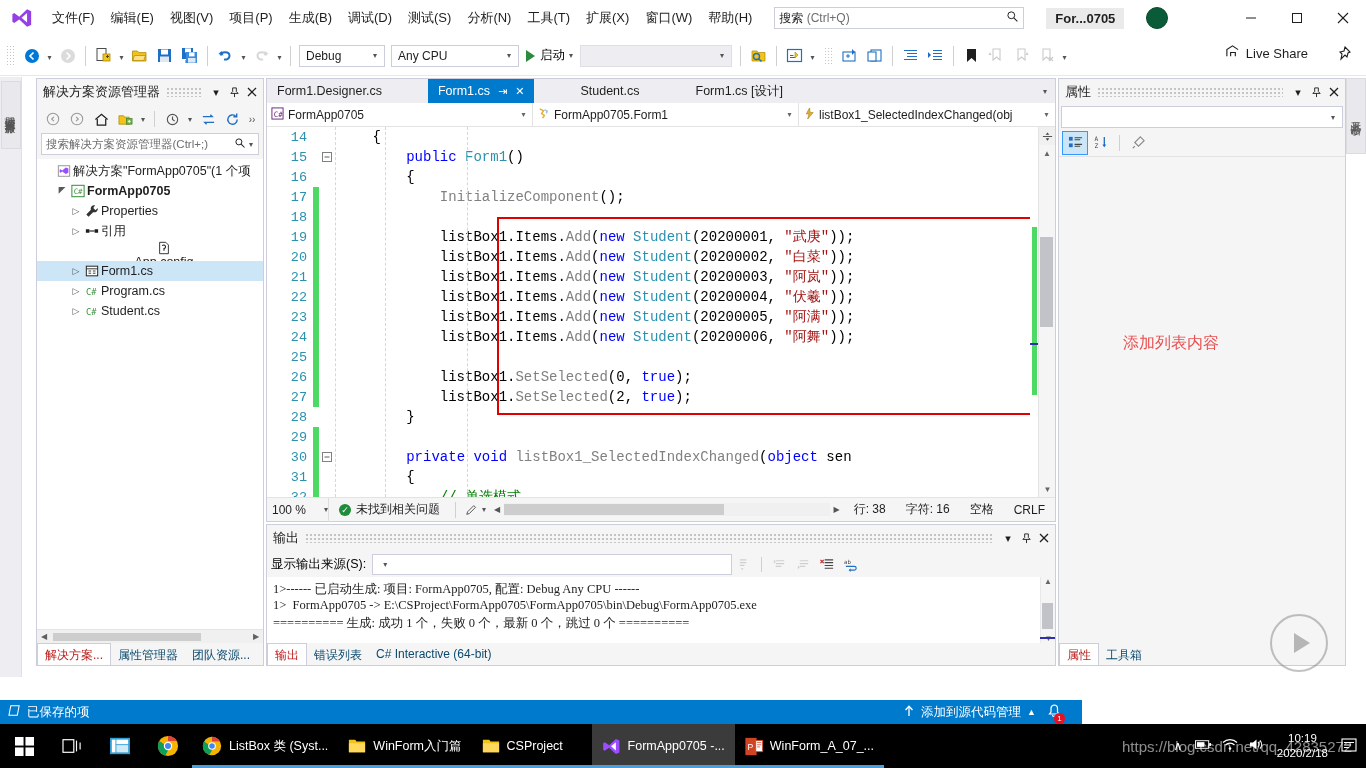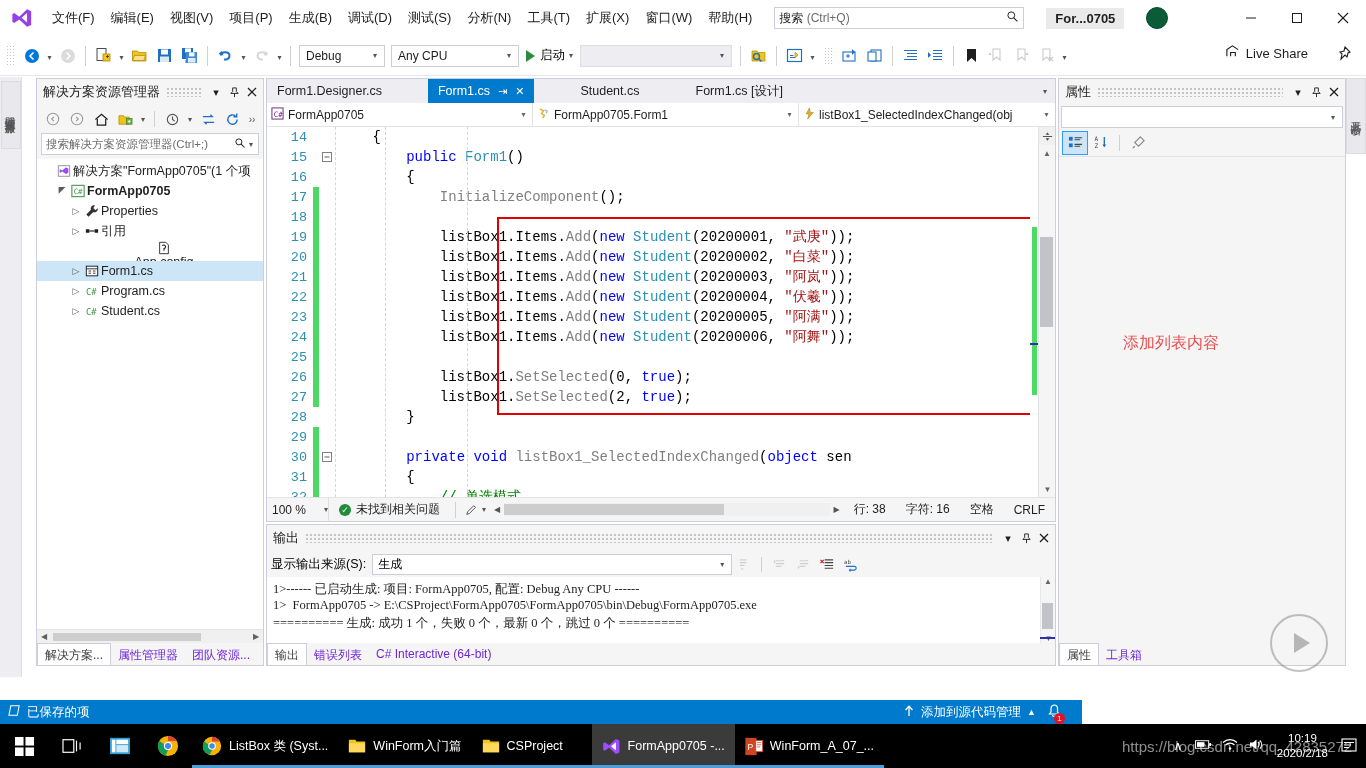--- a/index.html
+++ b/index.html
@@ -113,22 +113,22 @@
   .trow.sel { background: #cde6f7; }
   .texp { width: 14px; text-align: center; color: #5a5a5a; font-size: 9px; flex: none; }
   .ticon { width: 18px; flex: none; display:flex; align-items:center; justify-content:center; }
   .tlabel { color: #1e1e1e; overflow: hidden; text-overflow: ellipsis; }
   .tlabel.bold { font-weight: bold; }
   .se-hscroll { height: 14px; background: #f0f0f0; display: flex; align-items: center; border-top: 1px solid #e3e3e3;}
   .hs-arrow { width: 14px; text-align: center; font-size: 8px; color: #606060; }
   .hs-track { flex: 1; height: 10px; background: #f0f0f0; position: relative; }
   .hs-thumb { position: absolute; left: 2px; top: 1px; width: 148px; height: 8px; background: #cdcdcd; }
   .bottom-tabs { display: flex; height: 22px; background: #f5f5f5; align-items: stretch; font-size: 12px;}
-  .btab { padding: 3px 7px 0 7px; color: #6d28d9; border-top: 1px solid transparent; white-space: nowrap;}
-  .btab.act { background: #fff; border: 1px solid #cccedb; border-bottom: none; color: #404040; }
+  .btab { padding: 3px 7px 0 7px; color: #0c4a6e; border-top: 1px solid transparent; white-space: nowrap;}
+  .btab.act { background: #fff; border: 1px solid #cccedb; border-bottom: none; color: #b91c1c; }
 
   
   .editor-wrap {
     position: absolute; left: 266px; top: 78px; width: 790px; height: 444px;
     background: #ffffff; border: 1px solid #cccedb;
     display: flex; flex-direction: column;
   }
   .doc-tabs { height: 24px; display: flex; background: #eeeef2; align-items: stretch; position: relative; gap: 36px;}
   .dtab {
     display: flex; align-items: center; padding: 0 10px; font-size: 12.5px; color: #1e1e1e;
@@ -812,21 +812,20 @@
       <span class="hicon">
         <svg width="10" height="10" viewBox="0 0 10 10">
             <line x1="1" y1="1" x2="9" y2="9" stroke="#1e1e1e" stroke-width="1.2"></line>
             <line x1="9" y1="1" x2="1" y2="9" stroke="#1e1e1e" stroke-width="1.2"></line>
           </svg>
       </span>
     </div>
     <div class="out-toolbar">
       <span class="out-lbl">显示输出来源(S):</span>
       <div class="out-combo">
-        <span class="ov">生成</span>
         <span class="oa">▾</span>
       </div>
       <div class="otb dis">
         <svg width="15" height="15" viewBox="0 0 16 16">
             <path d="M3 3h7M3 6h7M3 9h5" stroke="#8a8a8a" stroke-width="1.2"></path>
             <path d="M4 12 l3 0 -1.5 2z" fill="#8a8a8a"></path>
           </svg>
       </div>
       <div class="tsep" style="height:15px"></div>
       <div class="otb dis">

